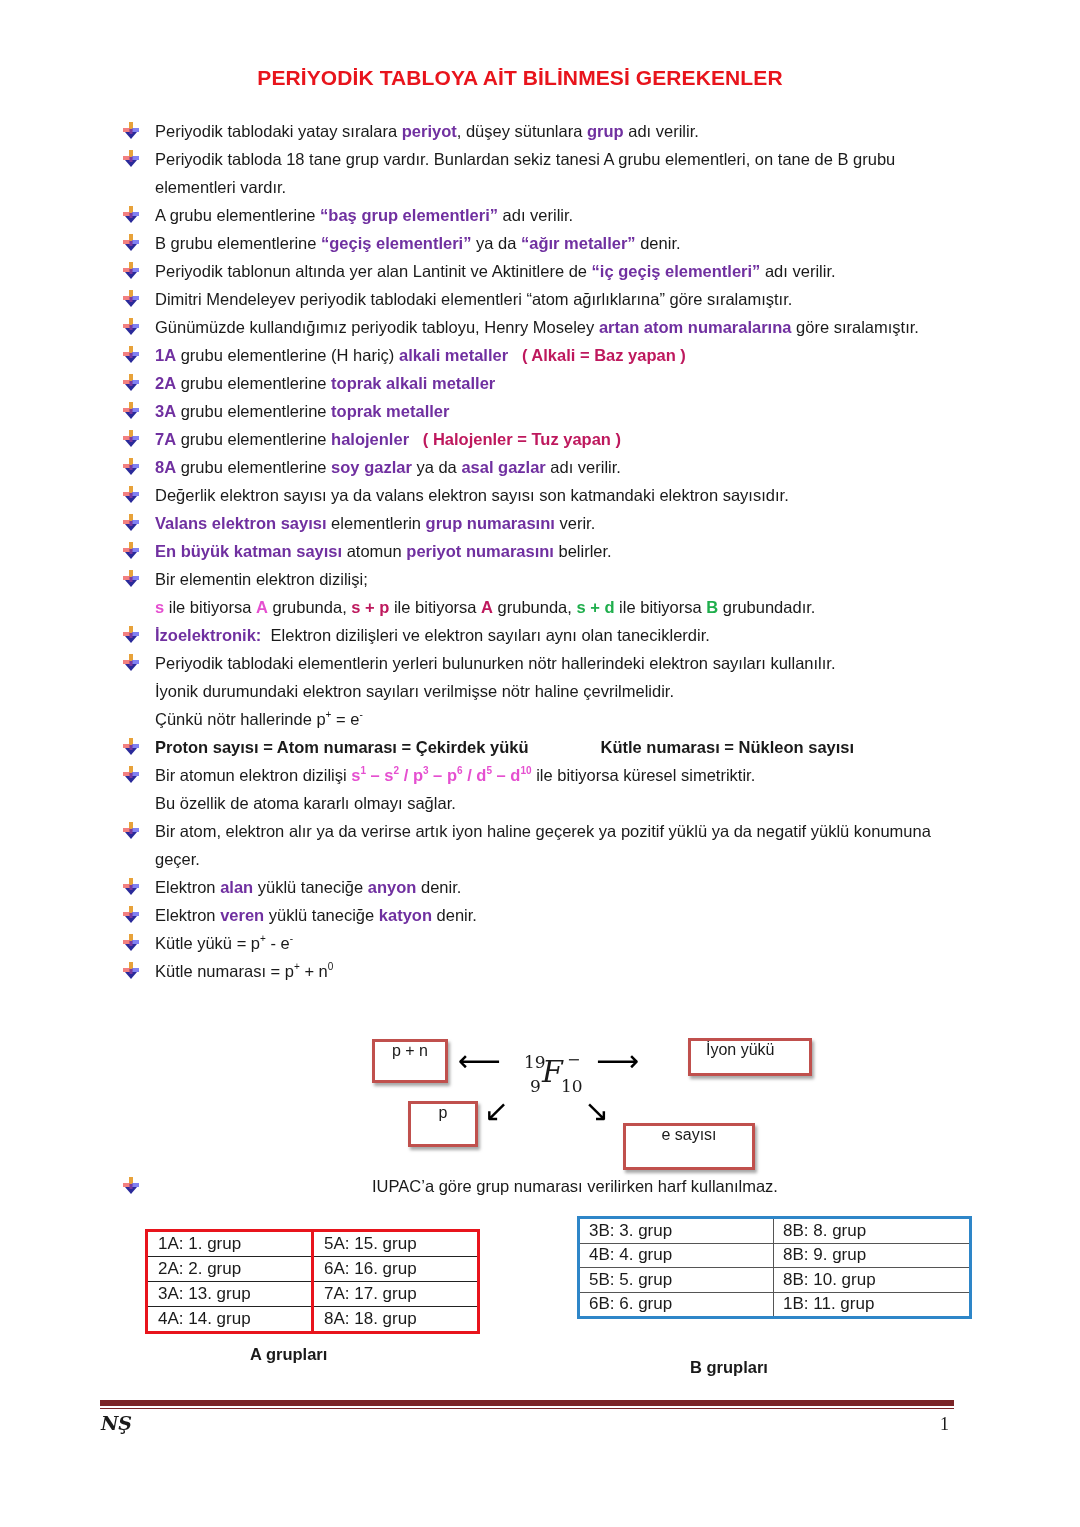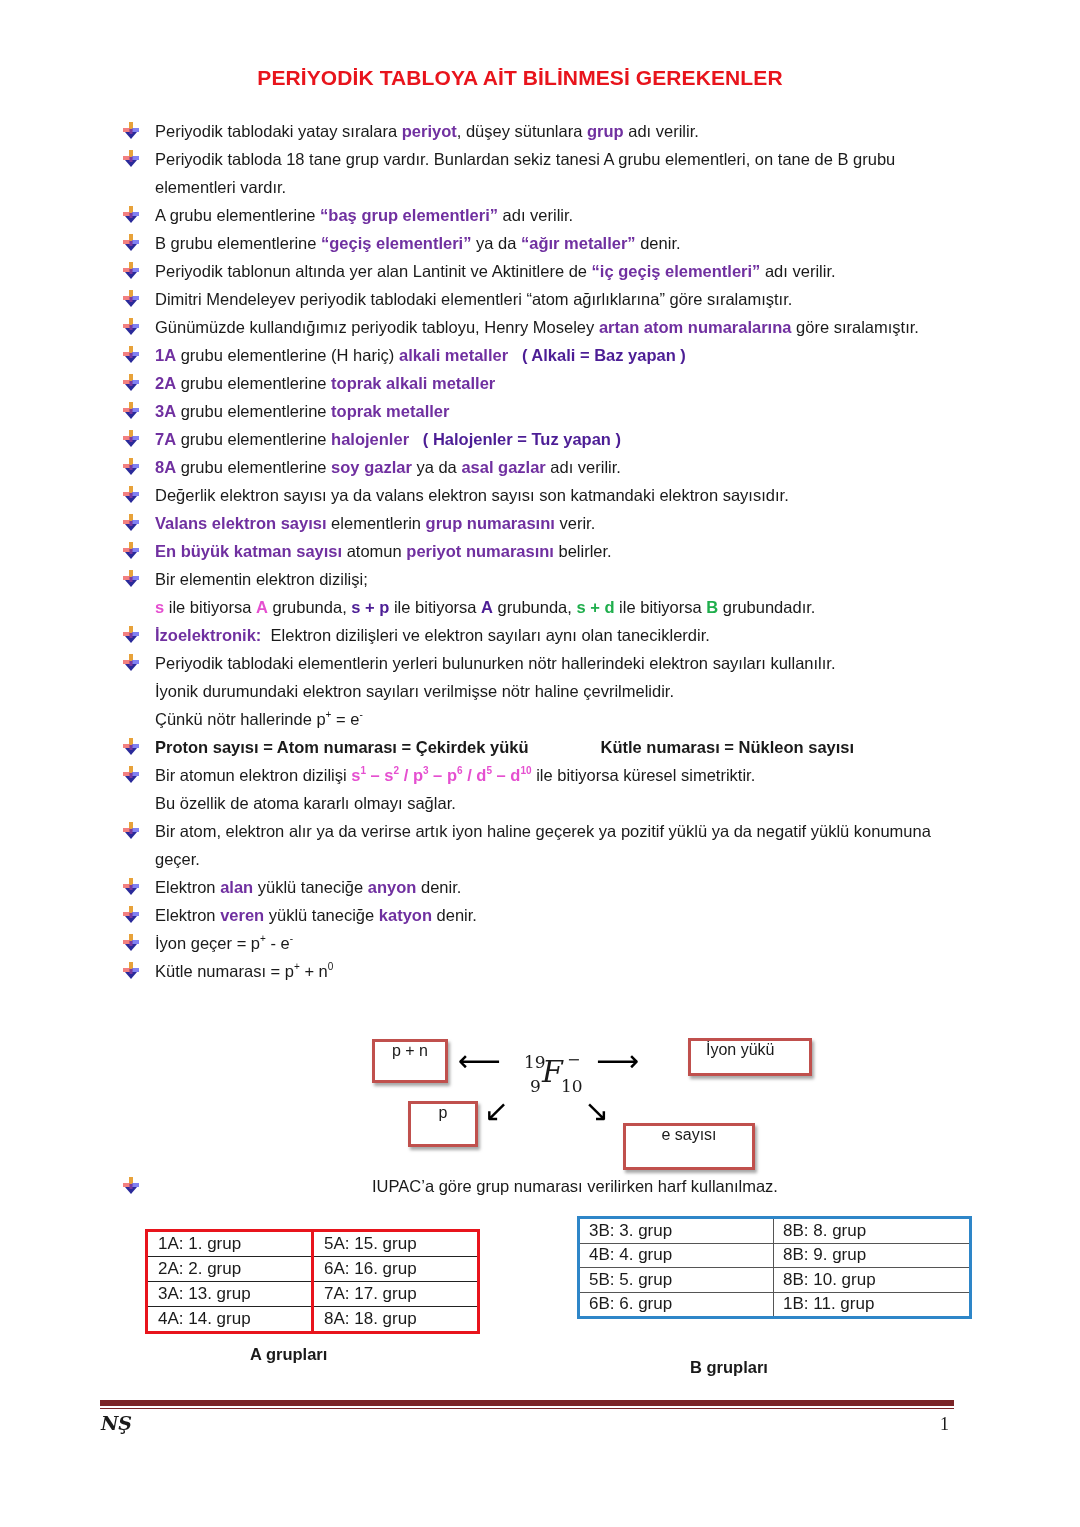--- a/index.html
+++ b/index.html
@@ -2,21 +2,21 @@
 <html><head>
 <meta charset="utf-8">
 <style>
   html, body { margin:0; padding:0; background:#ffffff; }
   body { width:1080px; height:1527px; position:relative; font-family:"Liberation Sans", "DejaVu Sans", sans-serif; color:#1a1a1a; overflow:hidden; }
   .title { position:absolute; top:66px; left:0; width:1040px; text-align:center; font-weight:bold; font-size:21px; color:#e8141c; letter-spacing:0.1px; }
   .list { position:absolute; top:117px; left:122px; width:840px; }
   .item { position:relative; padding-left:33px; font-size:16.5px; line-height:28px; }
   .bullet { position:absolute; left:0; top:5px; width:18px; height:18px; }
   .pu { color:#7030a0; font-weight:bold; }
-  .rd { color:#4c1d95; font-weight:bold; }
+  .rd { color:#be185d; font-weight:bold; }
   .pk { color:#e54fd0; font-weight:bold; }
   .gr { color:#1fae4c; font-weight:bold; }
   .bd { font-weight:bold; }
   sup { font-size:10px; line-height:0; vertical-align:7px; }
   .gap { display:inline-block; width:72px; }
   
   .dbox { position:absolute; border:3px solid #c0504d; background:#fff; box-shadow:2px 3px 3px rgba(0,0,0,0.35); font-size:16px; display:flex; align-items:flex-start; }
   .arrow { position:absolute; font-size:30px; line-height:30px; color:#000; }
   .iso { position:absolute; left:520px; top:1050px; width:70px; height:50px; font-family:"DejaVu Serif", serif; }
   .iso .sup19 { position:absolute; left:4px; top:2px; font-size:17px; }
@@ -223,21 +223,21 @@
     <svg class="bullet">
         <use href="#bul"></use>
       </svg>
     <span>Elektron </span><span class="pu">veren</span><span> yüklü taneciğe </span><span class="pu">katyon</span><span> denir.</span>
   </div>
 
   <div class="item">
     <svg class="bullet">
         <use href="#bul"></use>
       </svg>
-    <span>İyon geçer = p</span><sup>+</sup><span> - e</span><sup>-</sup>
+    <span>Kütle yükü = p</span><sup>+</sup><span> - e</span><sup>-</sup>
   </div>
 
   <div class="item">
     <svg class="bullet">
         <use href="#bul"></use>
       </svg>
     <span>Kütle numarası = p</span><sup>+</sup><span> + n</span><sup>0</sup>
   </div>
 </div>
 

